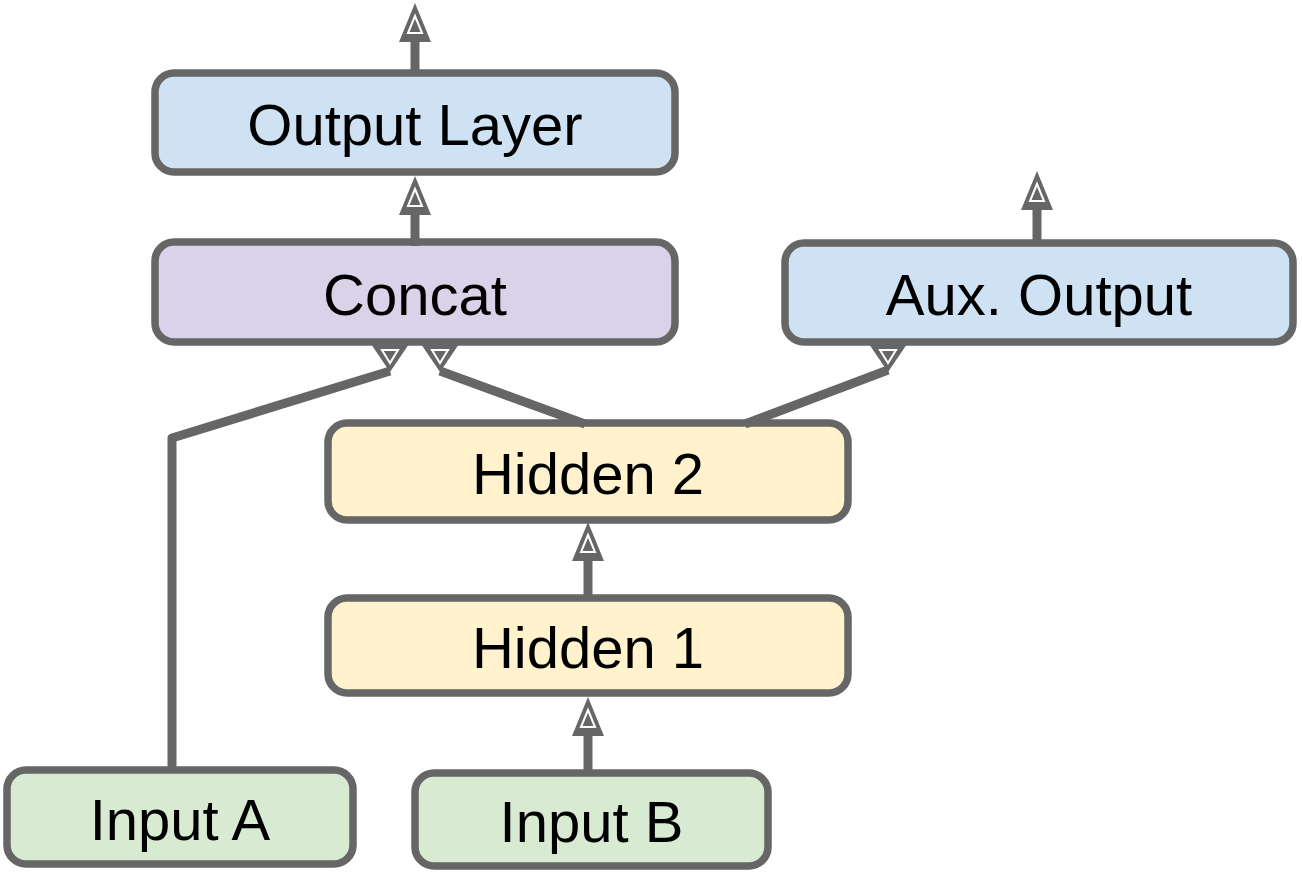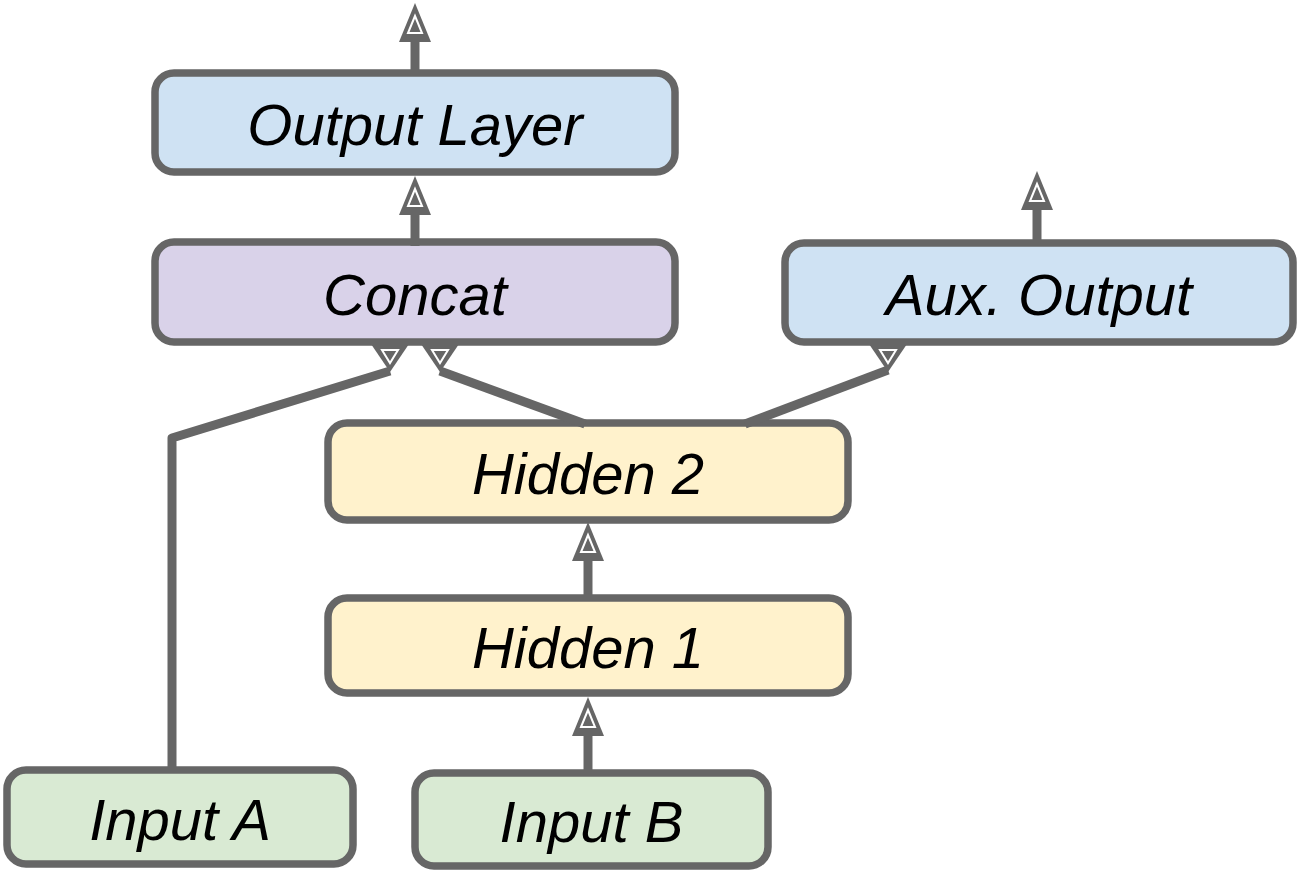--- a/index.html
+++ b/index.html
@@ -8,21 +8,20 @@
     background: #ffffff;
     width: 1302px;
     height: 872px;
     overflow: hidden;
     font-family: "Liberation Sans", sans-serif;
   }
   #stage {
     position: relative;
     width: 1302px;
     height: 872px;
-    font-style: italic;
   }
   svg {
     display: block;
   }
   .node-label {
     font-family: "Liberation Sans", sans-serif;
     font-size: 58px;
     fill: #000000;
   }
 </style>

